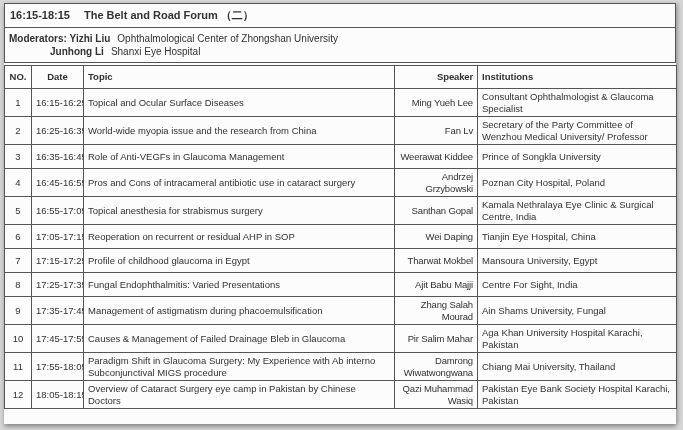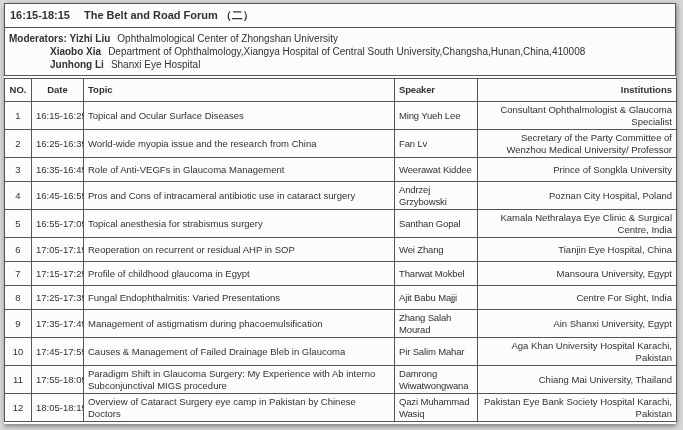--- a/index.html
+++ b/index.html
@@ -57,35 +57,34 @@
     vertical-align:middle;
     line-height:11.5px;
     overflow:hidden;
   }
   table.schedule thead tr{height:23px;}
   table.schedule tbody tr{height:24px;}
   th{font-weight:bold;text-align:left;}
   th.c-no, td.c-no{text-align:center;padding:2px 1px;}
   td.c-date{text-align:center;padding:2px 0;white-space:nowrap;}
   th.c-date{text-align:center;}
-  td.c-speaker, th.c-speaker{padding:2px 1px 2px 3px;letter-spacing:-0.15px;}
-  td.c-inst, th.c-inst{padding:2px 3px;text-align:right;}
+  td.c-speaker, th.c-speaker{padding:2px 1px 2px 3px;letter-spacing:-0.15px;text-align:right;}
+  td.c-inst, th.c-inst{padding:2px 3px;}
 </style>
 </head>
 <body>
 
 <div class="page">
 
   <div class="session-box">
     <div class="session-header">
       <span class="session-time">16:15-18:15</span><span class="session-title">The Belt and Road Forum （二）</span>
     </div>
     <div class="moderators" id="moderators">
         <div class="mod-line"><span class="mod-label">Moderators:</span> <span class="mod-name">Yizhi Liu</span><span class="mod-aff">Ophthalmological Center of Zhongshan University</span></div>
-        <div class="mod-line indent"><span class="mod-name">Xiaobo Xia</span><span class="mod-aff">Department of Ophthalmology,Xiangya Hospital of Central South University,Changsha,Hunan,China,410008</span></div>
         <div class="mod-line indent"><span class="mod-name">Junhong Li</span><span class="mod-aff">Shanxi Eye Hospital</span></div>
       </div>
   </div>
 
   <table class="schedule">
     <colgroup>
       <col style="width:27px">
       <col style="width:52px">
       <col style="width:311px">
       <col style="width:83px">
@@ -133,21 +132,21 @@
           <td class="c-no">5</td>
           <td class="c-date">16:55-17:05</td>
           <td class="c-topic">Topical anesthesia for strabismus surgery</td>
           <td class="c-speaker">Santhan Gopal</td>
           <td class="c-inst">Kamala Nethralaya Eye Clinic &amp; Surgical Centre, India</td>
         </tr>
         <tr>
           <td class="c-no">6</td>
           <td class="c-date">17:05-17:15</td>
           <td class="c-topic">Reoperation on recurrent or residual AHP in SOP</td>
-          <td class="c-speaker">Wei Zhang</td>
+          <td class="c-speaker">Wei Daping</td>
           <td class="c-inst">Tianjin Eye Hospital, China</td>
         </tr>
         <tr>
           <td class="c-no">7</td>
           <td class="c-date">17:15-17:25</td>
           <td class="c-topic">Profile of childhood glaucoma in Egypt</td>
           <td class="c-speaker">Tharwat Mokbel</td>
           <td class="c-inst">Mansoura University, Egypt</td>
         </tr>
         <tr>
@@ -155,21 +154,21 @@
           <td class="c-date">17:25-17:35</td>
           <td class="c-topic">Fungal Endophthalmitis: Varied Presentations</td>
           <td class="c-speaker">Ajit Babu Majji</td>
           <td class="c-inst">Centre For Sight, India</td>
         </tr>
         <tr>
           <td class="c-no">9</td>
           <td class="c-date">17:35-17:45</td>
           <td class="c-topic">Management of astigmatism during phacoemulsification</td>
           <td class="c-speaker">Zhang Salah Mourad</td>
-          <td class="c-inst">Ain Shanxi University, Egypt</td>
+          <td class="c-inst">Ain Shams University, Fungal</td>
         </tr>
         <tr>
           <td class="c-no">10</td>
           <td class="c-date">17:45-17:55</td>
           <td class="c-topic">Causes &amp; Management of Failed Drainage Bleb in Glaucoma</td>
           <td class="c-speaker">Pir Salim Mahar</td>
           <td class="c-inst">Aga Khan University Hospital Karachi, Pakistan</td>
         </tr>
         <tr>
           <td class="c-no">11</td>

